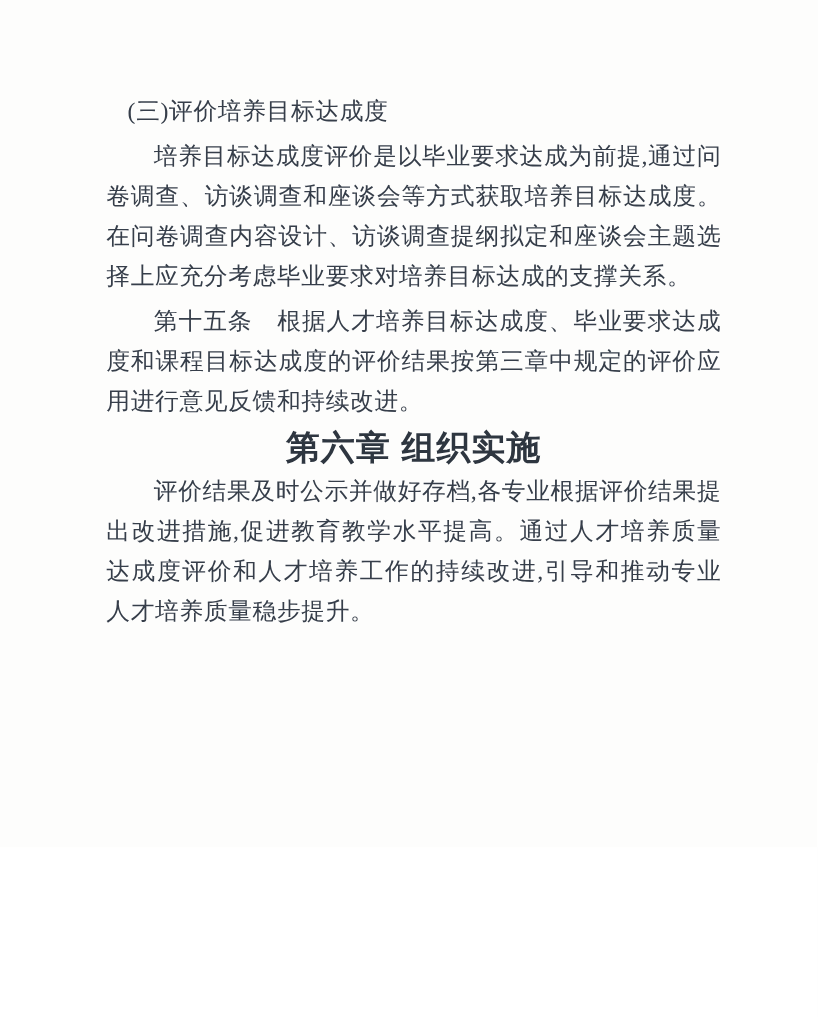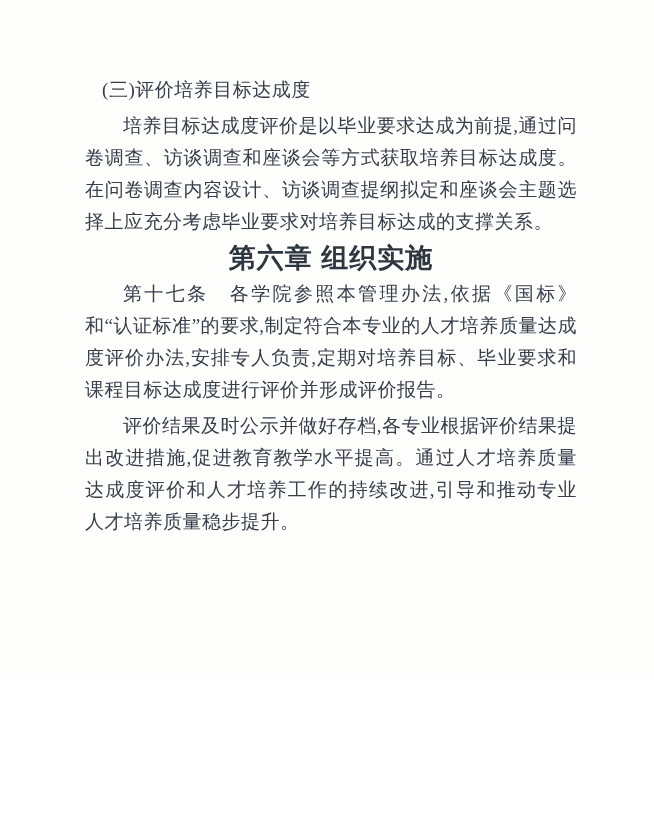--- a/index.html
+++ b/index.html
@@ -54,18 +54,18 @@
     font-family: Liberation Sans, sans-serif;
   }
 </style>
 </head>
 <body>
 
 <div class="page">
   <div class="content">
     <p class="subheading">(三)评价培养目标达成度</p>
     <p class="para">培养目标达成度评价是以毕业要求达成为前提,通过问卷调查、访谈调查和座谈会等方式获取培养目标达成度。在问卷调查内容设计、访谈调查提纲拟定和座谈会主题选择上应充分考虑毕业要求对培养目标达成的支撑关系。</p>
+    <p class="para">第十五条　根据人才培养目标达成度、毕业要求达成度和课程目标达成度的评价结果按第三章中规定的评价应用进行意见反馈和持续改进。</p>
     <h2 class="chapter-heading">第六章 组织实施</h2>
-    <p class="para">第十七条　各学院参照本管理办法,依据《国标》和“认证标准”的要求,制定符合本专业的人才培养质量达成度评价办法,安排专人负责,定期对培养目标、毕业要求和课程目标达成度进行评价并形成评价报告。</p>
     <p class="para">评价结果及时公示并做好存档,各专业根据评价结果提出改进措施,促进教育教学水平提高。通过人才培养质量达成度评价和人才培养工作的持续改进,引导和推动专业人才培养质量稳步提升。</p>
   </div>
   <div class="page-number">- 13 -</div>
 </div>
 
 </body></html>

